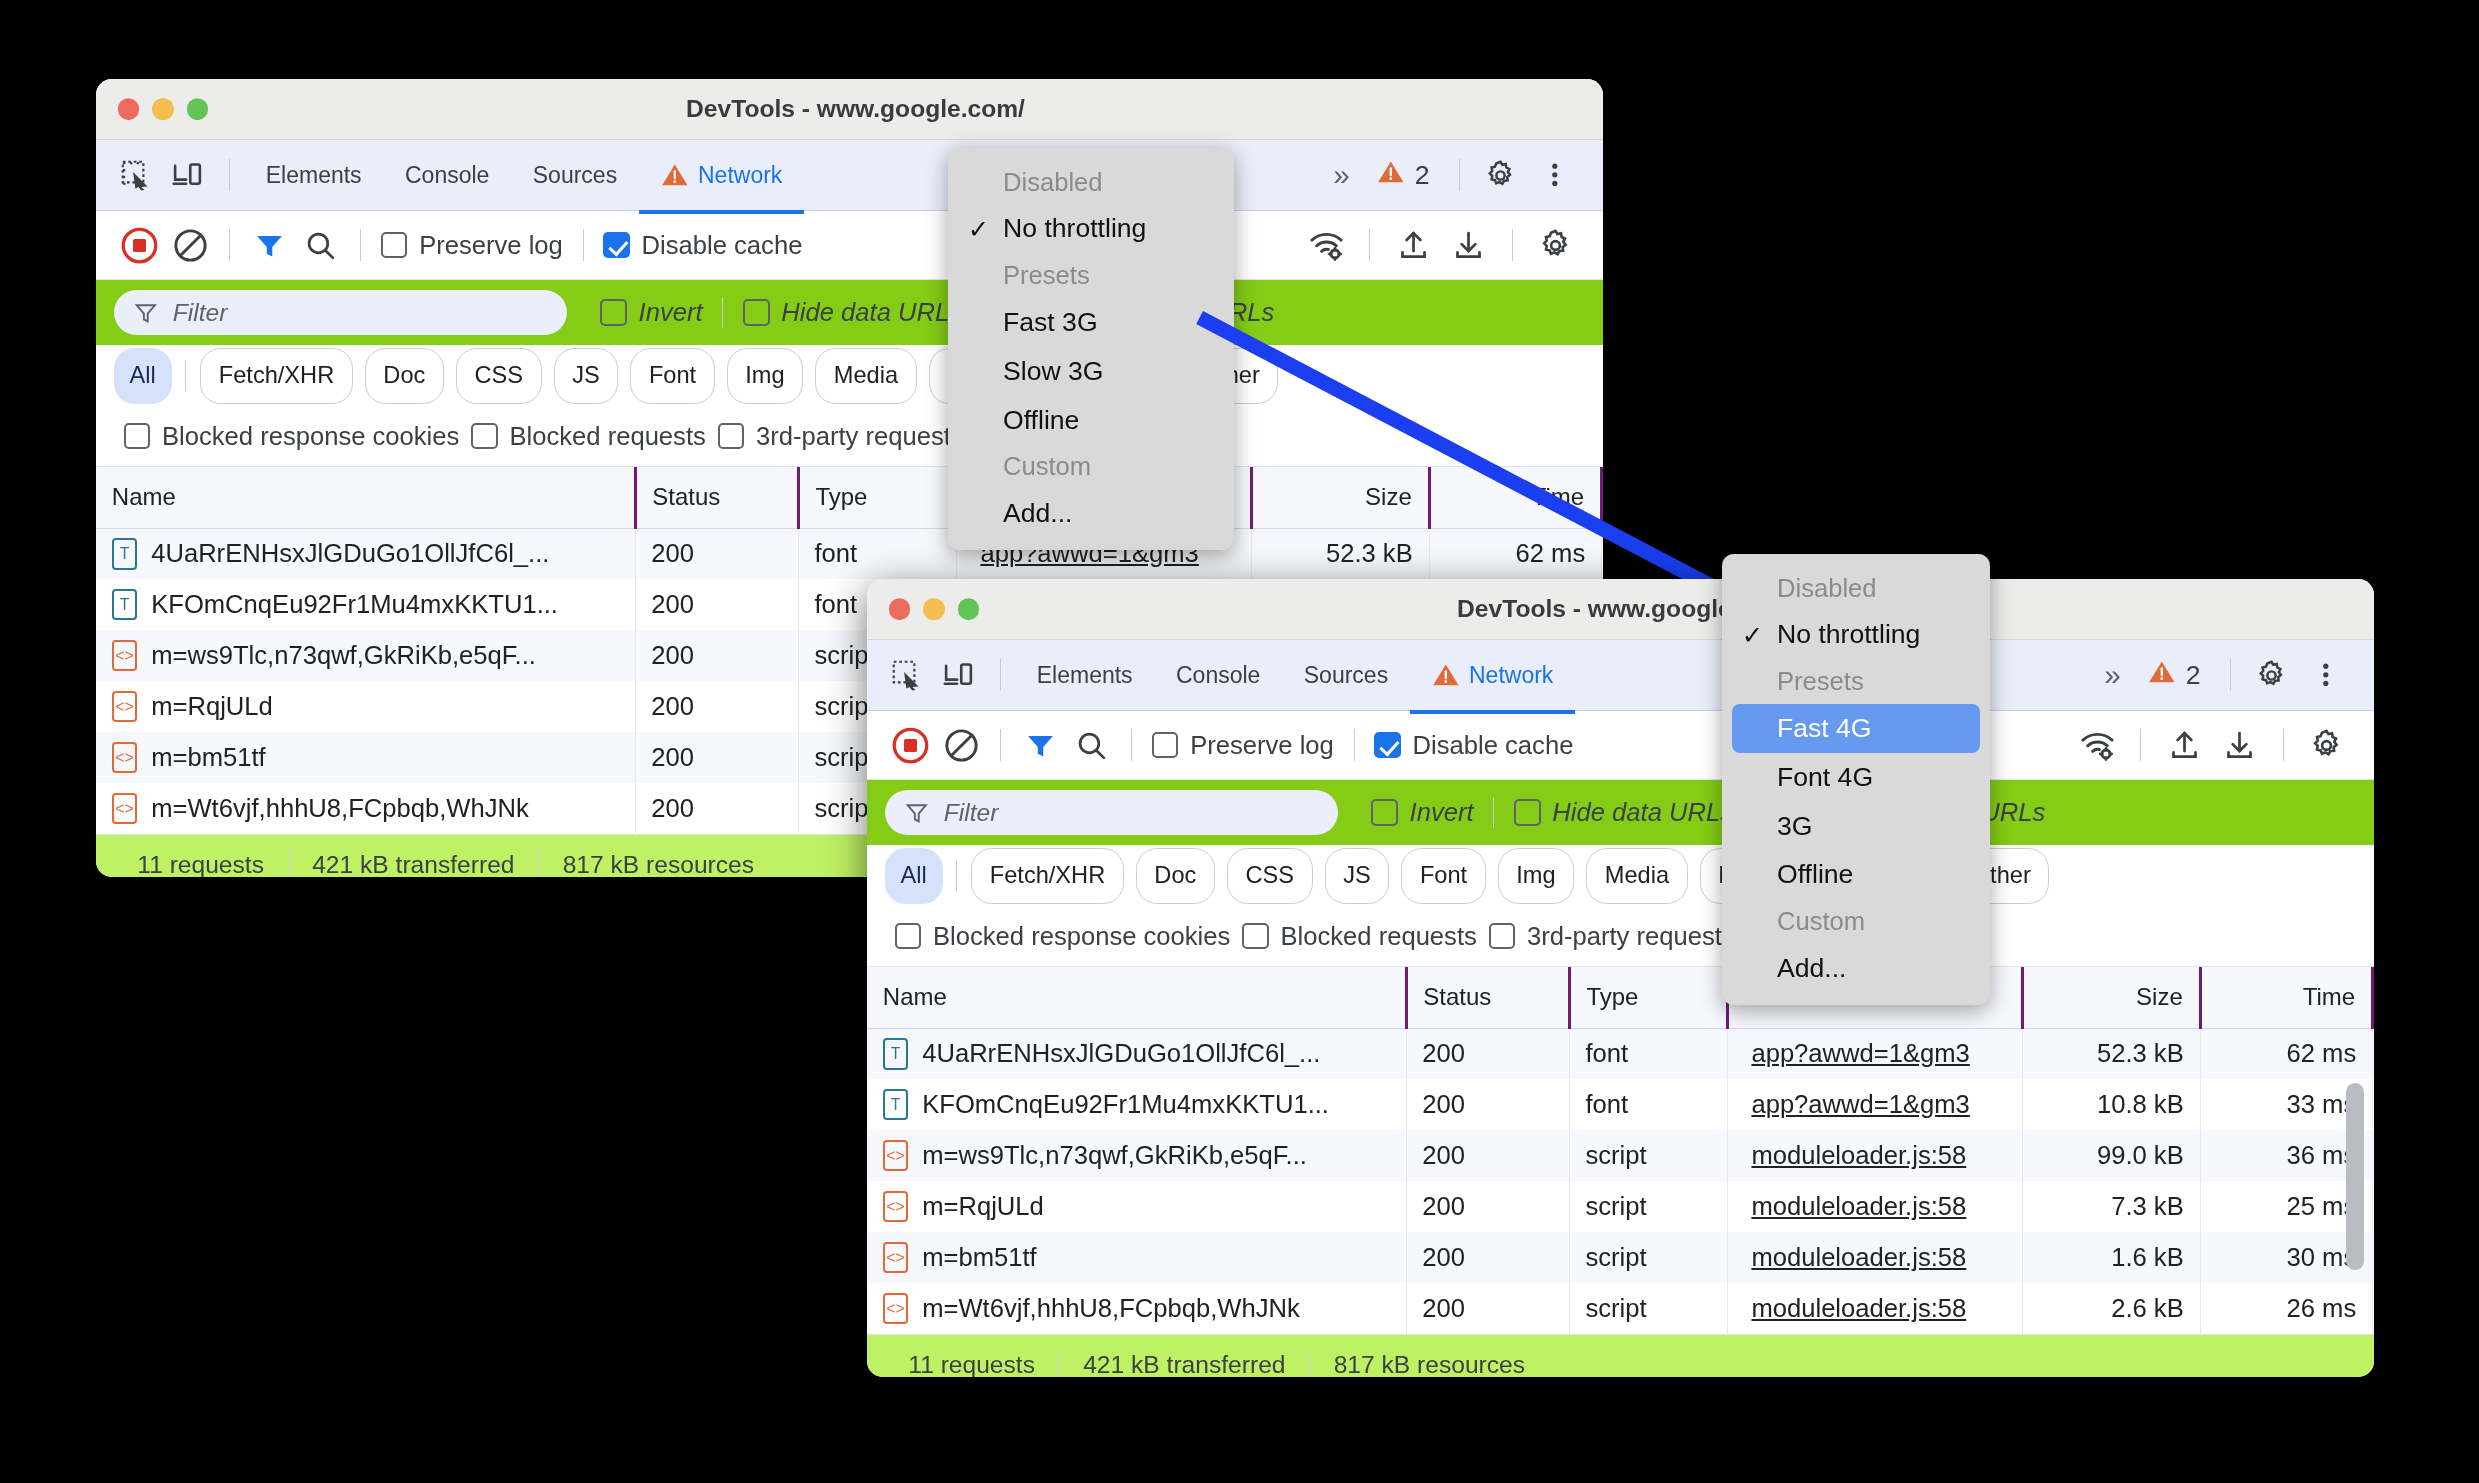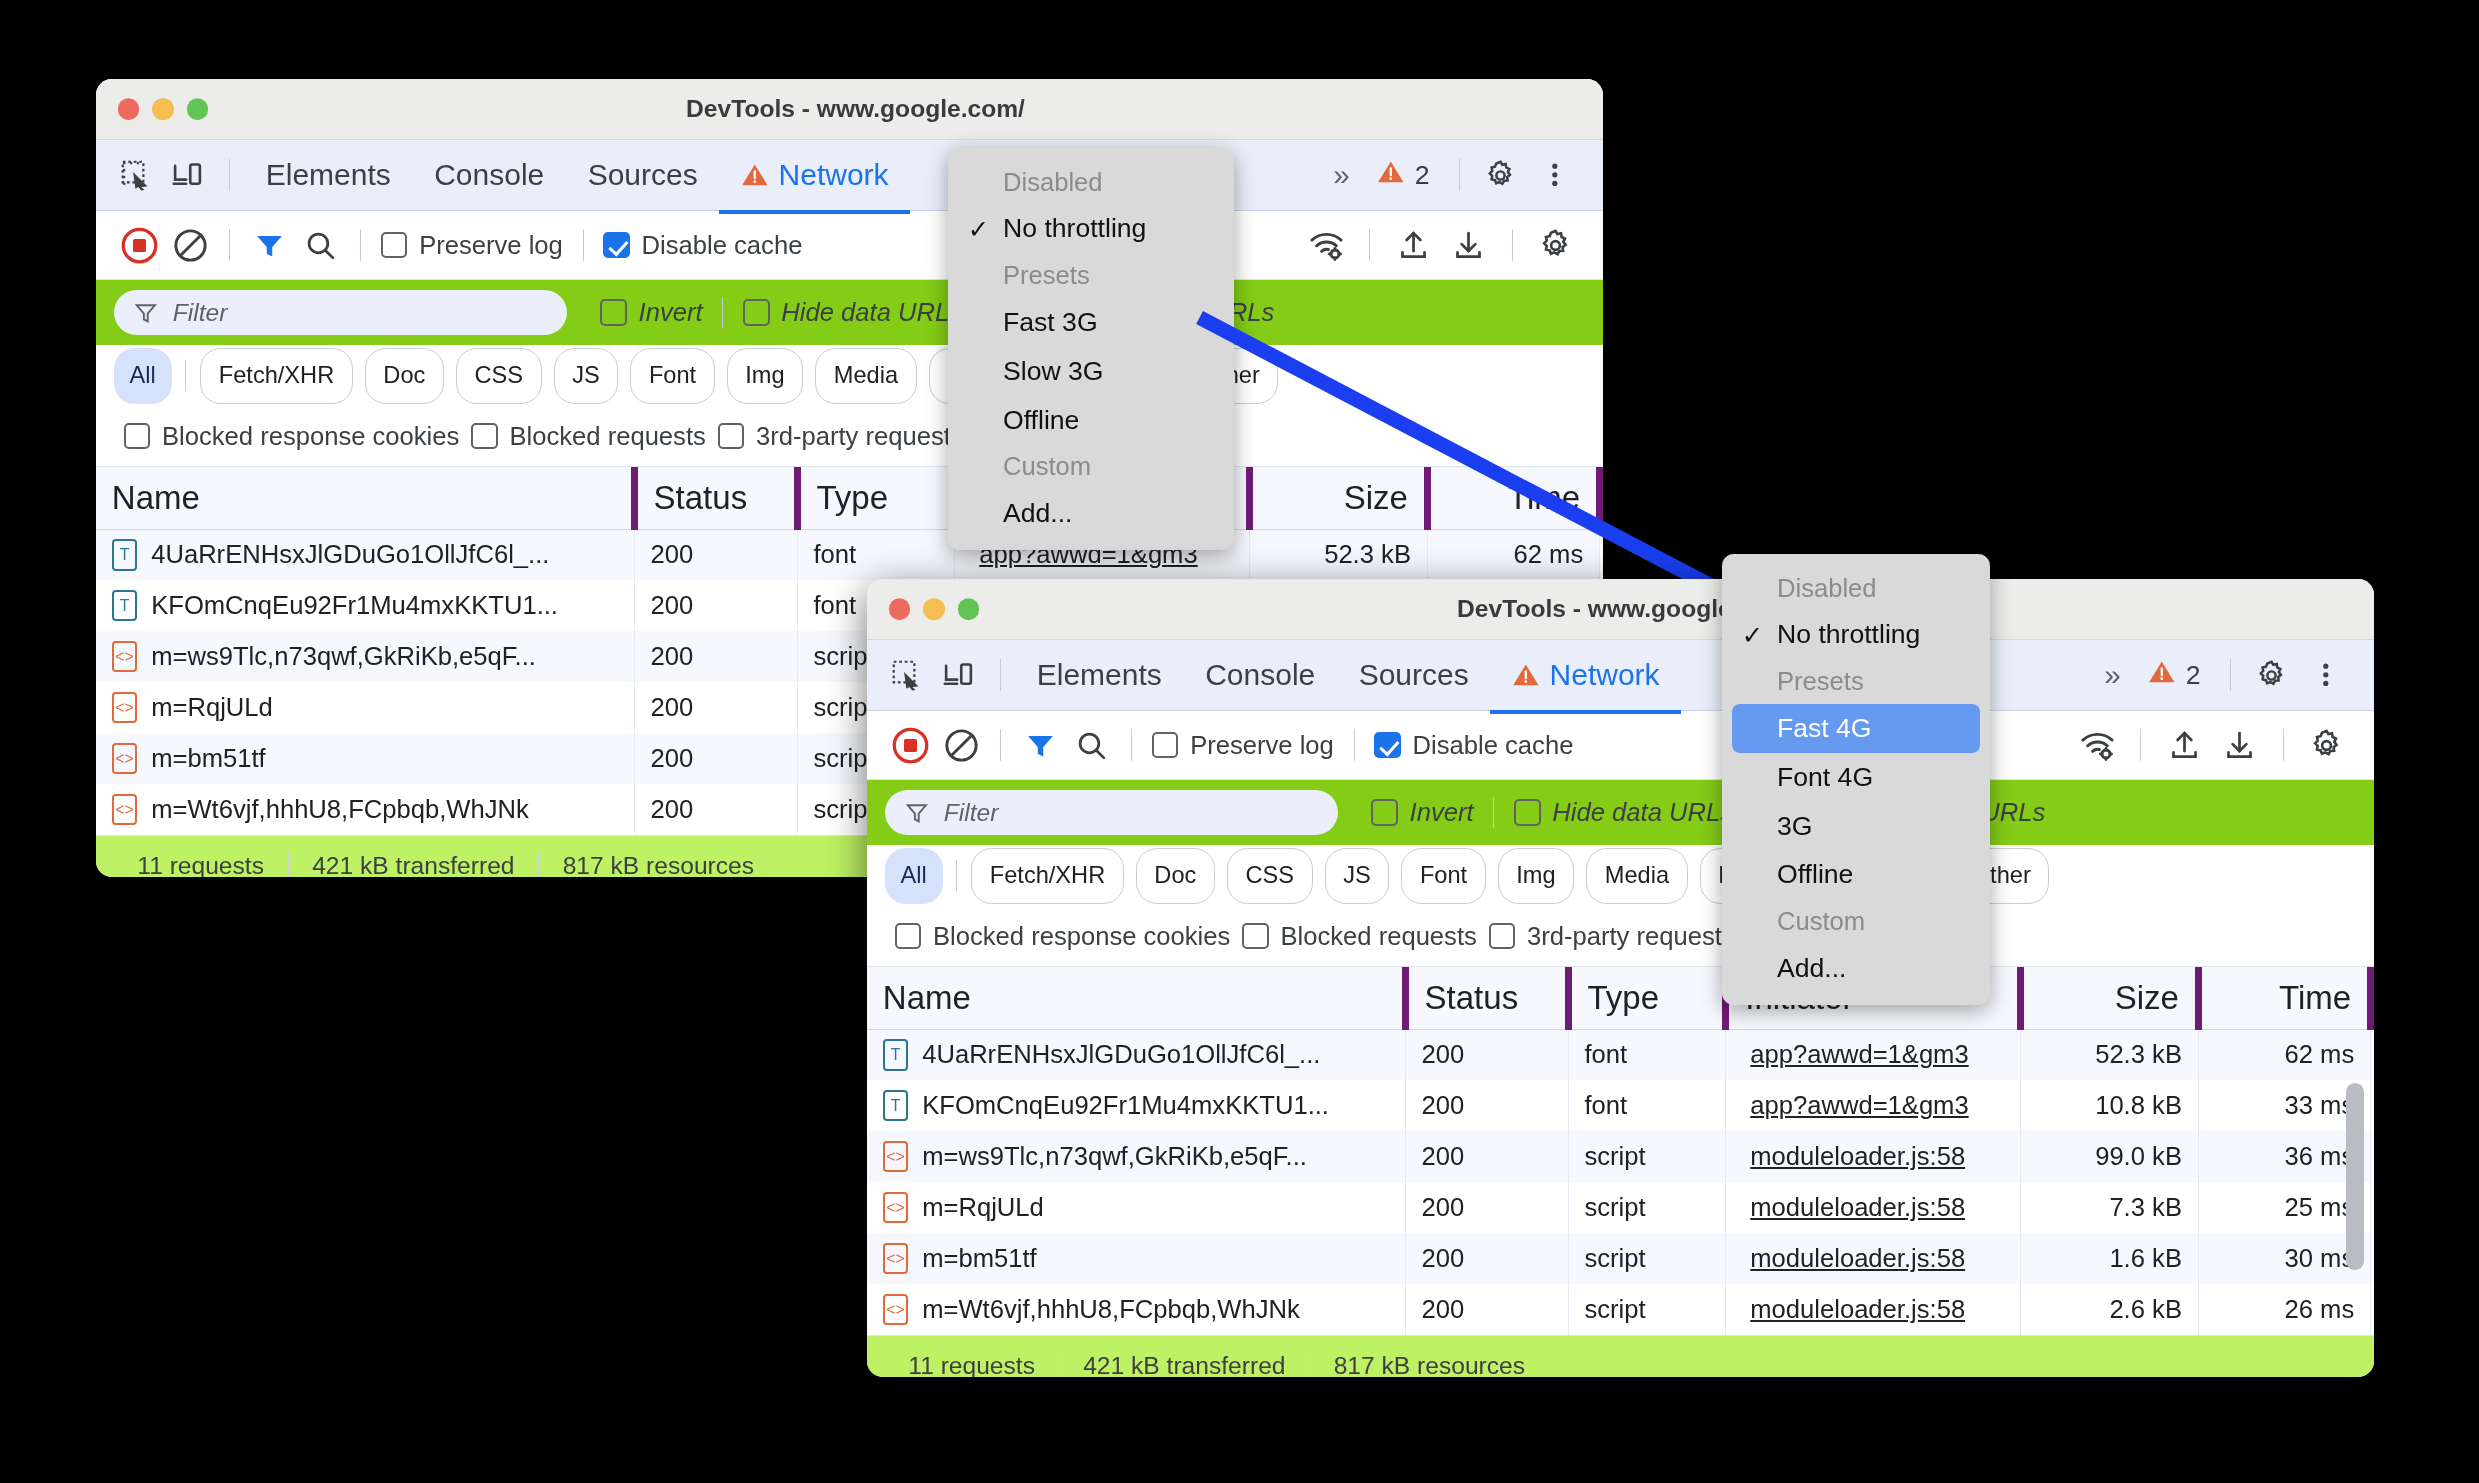--- a/index.html
+++ b/index.html
@@ -19,21 +19,21 @@
   .wtitle { position:absolute; left:12px; right:0; top:50%; transform:translateY(-50%);
     text-align:center; font-size:24.6px; font-weight:bold; color:#3b3b3b;
     white-space:nowrap; overflow:hidden; }
 
   
   .tabbar { height:71px; background:#e9eefa; display:flex; align-items:center;
     padding:0 11.8px 0 17.7px; border-bottom:1px solid #c6d0e8; position:relative; }
   .ticon { width:45px; height:45px; display:flex; align-items:center; justify-content:center;
     margin-right:5.9px; }
   .vsep { width:1px; height:31.5px; background:#c3ccdf; margin:0 13.8px; flex:none; }
-  .tab { font-size:30px; color:#3c4043; padding:0 21.7px; white-space:nowrap;
+  .tab { font-size:23px; color:#3c4043; padding:0 21.7px; white-space:nowrap;
     height:77px; display:flex; align-items:center; }
   .tab.active { color:#1a73e8; box-shadow:inset 0 -3.9px 0 #1a73e8; }
   .tab .warn { margin-right:9.9px; display:flex; }
   .tright { margin-left:auto; display:flex; align-items:center; gap:3.9px; padding-right:7.9px;}
   .chev { font-size:29.6px; color:#5f6368; padding:0 15.8px; letter-spacing:-3.9px; }
   .errcount { display:flex; align-items:center; gap:9.9px; font-size:26.6px; color:#3c4043;
      padding:0 11.8px;}
 
   
   .ntool { height:69px; background:#fff; display:flex; align-items:center;
@@ -54,22 +54,22 @@
   .chiprow { height:61px; display:flex; align-items:center; gap:11.8px; padding:0 13.8px 0 17.7px;
     background:#fff; }
   .chip { height:56px; border:1px solid #c9cdd4; border-radius:20.7px; padding:0 17.7px;
     display:flex; align-items:center; font-size:23.6px; color:#202124; background:#fff; white-space:nowrap;}
   .chip.all { border:none; background:#d6e2fb; color:#1a2a55; padding:0 15.8px; }
   .crow { height:61px; display:flex; align-items:center; padding:0 13.8px 0 21.7px;
     background:#fff; border-bottom:1px solid #dfe3ed;}
 
   
   table { width:100%; border-collapse:collapse; table-layout:fixed; }
-  th { background:#f6f8fd; font-size:33px; font-weight:normal; color:#202124;
-    text-align:left; padding:11.8px 15.8px; border-right:7px solid #701a75;
+  th { background:#f6f8fd; font-size:24px; font-weight:normal; color:#202124;
+    text-align:left; padding:11.8px 15.8px; border-right:3px solid #701a75;
     border-bottom:1px solid #cfd7ec; height:61px; }
   td { font-size:25.6px; color:#202124; padding:7.9px 15.8px; border-right:1px solid #e4e9f4;
     height:51px; white-space:nowrap; overflow:hidden; }
   tbody tr:nth-child(odd) td { background:#f6f8fd; }
   tbody tr:nth-child(even) td { background:#fff; }
   .num { text-align:right; }
   .namecell { display:flex; align-items:center; gap:13.8px; }
   .ficon { width:25.6px; height:31.5px; border-radius:3.9px; border:2px solid #2a7695;
     color:#2a7695; font-size:15.8px; display:flex; align-items:center; justify-content:center;
     flex:none; font-family:"Liberation Sans",sans-serif;}

